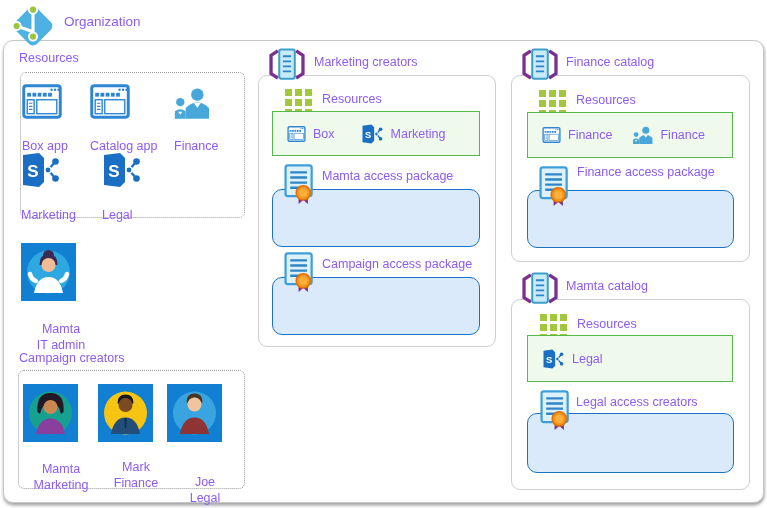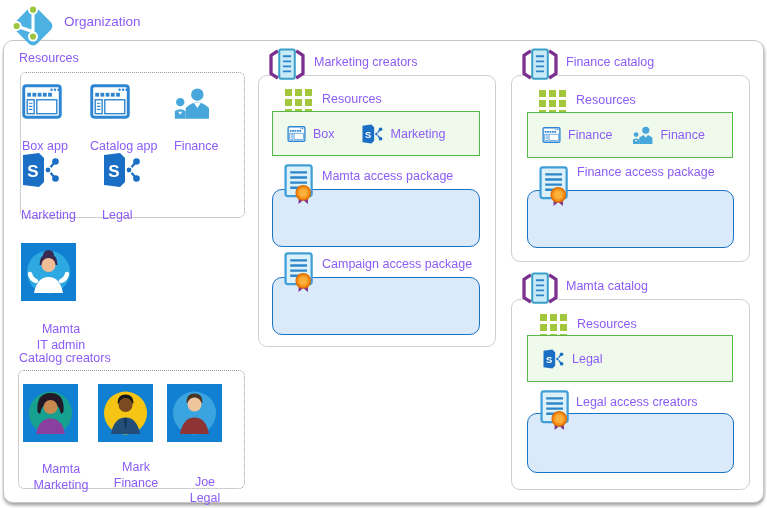--- a/index.html
+++ b/index.html
@@ -159,21 +159,21 @@
         <path d="M13 50 Q16 34 27.5 34 Q39 34 42 50 Z" fill="#ffffff"></path>
         <path d="M15 38 Q10 36 9 31 M40 38 Q45 36 46 31" stroke="#ffffff" stroke-width="4.5" fill="none" stroke-linecap="round"></path>
       </svg>
     </div>
     <div class="lbl lbl-center" style="margin-top:4px">
       <div>Mamta</div>
       <div>IT admin</div>
     </div>
   </div>
 
-  <div class="abs lbl" style="left:19px;top:350px">Catalog creators</div>
+  <div class="abs lbl" style="left:19px;top:350px">Campaign creators</div>
   <div class="abs dashed-box" style="left:18px;top:370px;width:225px;height:117px"></div>
 
   <div class="icon-item" style="left:23px;top:384px;width:76px">
     <div class="avatar">
       <svg width="55" height="58" viewBox="0 0 55 58">
         <circle cx="27.5" cy="29" r="21.5" fill="#16a08f"></circle>
         <path d="M14.5 28 Q13 9 27.5 9 Q42 9 40.5 28 L38 30 Q36 19 27.5 19 Q19 19 17 30 Z" fill="#221826"></path>
         <circle cx="27.5" cy="23" r="7" fill="#c98850"></circle>
         <path d="M13 50 Q16 34.5 27.5 34.5 Q39 34.5 42 50 Z" fill="#8a3f9e"></path>
       </svg>

